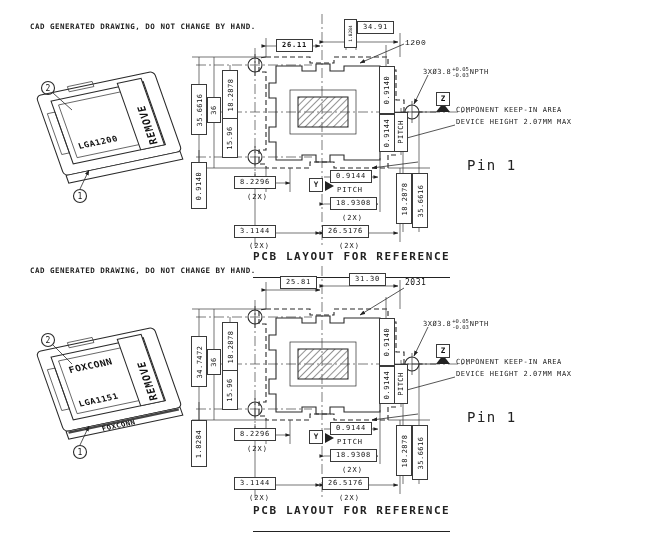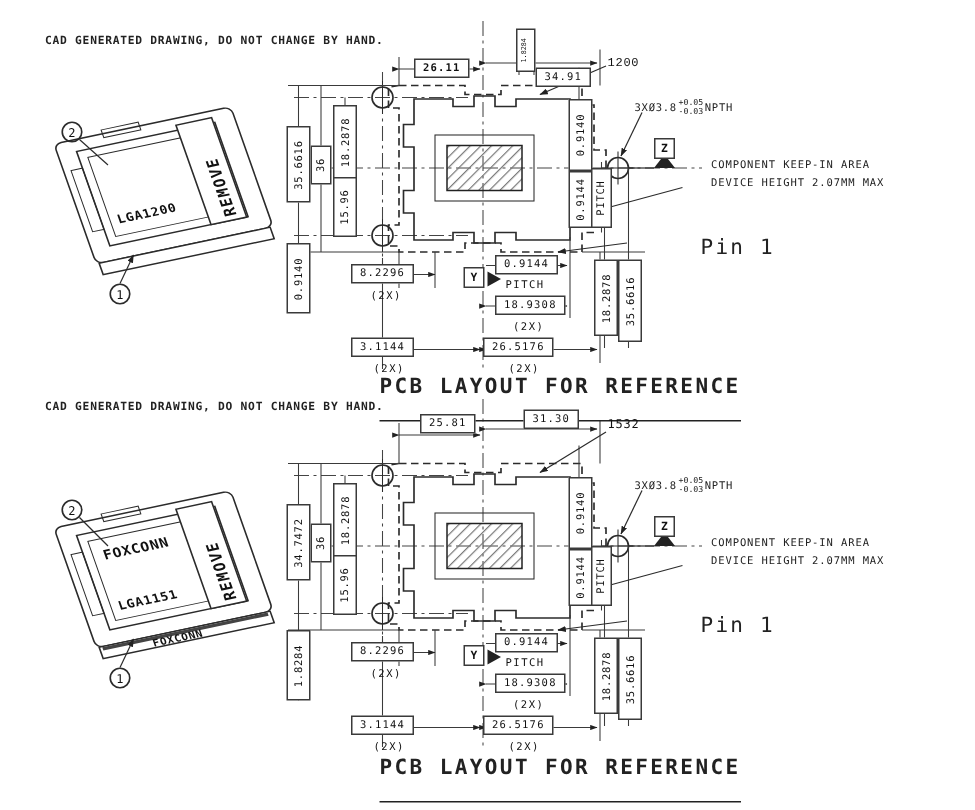--- a/index.html
+++ b/index.html
@@ -12,22 +12,22 @@
         padding:0 5px;letter-spacing:.8px;white-space:nowrap;z-index:3;}
   .vbox{position:absolute;border:1px solid #3a3a3a;background:#fff;display:flex;align-items:center;
         justify-content:center;z-index:3;overflow:visible;}
   .vbox span{transform:rotate(-90deg);font-size:7px;letter-spacing:.5px;white-space:nowrap;flex:0 0 auto;}
   .vbox.tiny span{font-size:4.5px;letter-spacing:0;}
   .qty{position:absolute;font-size:7px;letter-spacing:1px;white-space:nowrap;z-index:3;}
   .flag{position:absolute;border:1px solid #3a3a3a;width:12px;height:12px;font-size:7.5px;line-height:12px;
         text-align:center;background:#fff;z-index:3;font-weight:bold;}
   .callout{position:absolute;font-size:8px;letter-spacing:.5px;z-index:3;}
   .pin1{position:absolute;font-size:14px;letter-spacing:1.5px;z-index:3;color:#222;padding-left:48px;}
-  .keepin{position:absolute;font-size:7px;letter-spacing:.6px;white-space:nowrap;z-index:3;color:#222;margin-left:18px;}
-  .caption{position:absolute;font-size:14px;font-weight:bold;letter-spacing:1.6px;white-space:nowrap;
+  .keepin{position:absolute;font-size:7px;letter-spacing:.6px;white-space:nowrap;z-index:3;color:#222;}
+  .caption{position:absolute;font-size:11px;font-weight:bold;letter-spacing:1.6px;white-space:nowrap;
            border-bottom:1.5px solid #222;padding-bottom:14px;z-index:3;color:#222;}
   .holenote{position:absolute;display:flex;align-items:center;z-index:3;color:#222;}
   .holenote .hp{font-size:7px;letter-spacing:.5px;}
   .holenote .tol{display:flex;flex-direction:column;font-size:5.5px;line-height:6px;margin:0 1px;letter-spacing:0;}
   
   .s   {stroke:#2b2b2b;stroke-width:1.1;fill:none;}
   .sf  {stroke:#2b2b2b;stroke-width:1.1;fill:#fff;}
   .st  {stroke:#2b2b2b;stroke-width:.7;fill:none;}
   .dash{stroke:#2b2b2b;stroke-width:1.1;fill:none;stroke-dasharray:5 3;}
   .cl  {stroke:#444;stroke-width:.7;fill:none;stroke-dasharray:10 3 2 3;}
@@ -127,21 +127,21 @@
         <path class="ld" d="M80,189 L89,170" marker-end="url(#ar0)"></path>
       </g>
     </svg>
 
     <div class="note" style="left:30px;top:22px;">CAD GENERATED DRAWING, DO NOT CHANGE BY HAND.</div>
 
     <div class="hbox" style="left:276px;top:39px;font-weight:bold;">26.11</div>
     <div class="vbox tiny" style="left:344px;top:19px;width:11px;height:27px;">
         <span>1.8284</span>
       </div>
-    <div class="hbox" style="left:357px;top:45px;">34.91</div>
+    <div class="hbox" style="left:357px;top:21px;">34.91</div>
     <div class="callout" style="left:405px;top:38px;font-family:Liberation Mono, monospace;">1200</div>
 
     <div class="vbox" style="left:191px;top:84px;width:14px;height:49px;">
         <span>35.6616</span>
       </div>
     <div class="vbox" style="left:207px;top:97px;width:12px;height:24px;">
         <span>36</span>
       </div>
     <div class="vbox" style="left:222px;top:70px;width:14px;height:47px;">
         <span>18.2878</span>
@@ -279,21 +279,21 @@
         <circle class="s" cx="80" cy="200" r="6.5"></circle>
         <text class="sball" x="80" y="203">1</text>
         <path class="ld" d="M80,193 L89,174" marker-end="url(#ar1)"></path>
       </g>
     </svg>
 
     <div class="note" style="left:30px;top:14px;">CAD GENERATED DRAWING, DO NOT CHANGE BY HAND.</div>
 
     <div class="hbox" style="left:280px;top:24px;">25.81</div>
     <div class="hbox" style="left:349px;top:21px;">31.30</div>
-    <div class="callout" style="left:405px;top:26px;">1532</div>
+    <div class="callout" style="left:405px;top:26px;">2031</div>
 
     <div class="vbox" style="left:191px;top:84px;width:14px;height:49px;">
         <span>34.7472</span>
       </div>
     <div class="vbox" style="left:207px;top:97px;width:12px;height:24px;">
         <span>36</span>
       </div>
     <div class="vbox" style="left:222px;top:70px;width:14px;height:47px;">
         <span>18.2878</span>
       </div>

